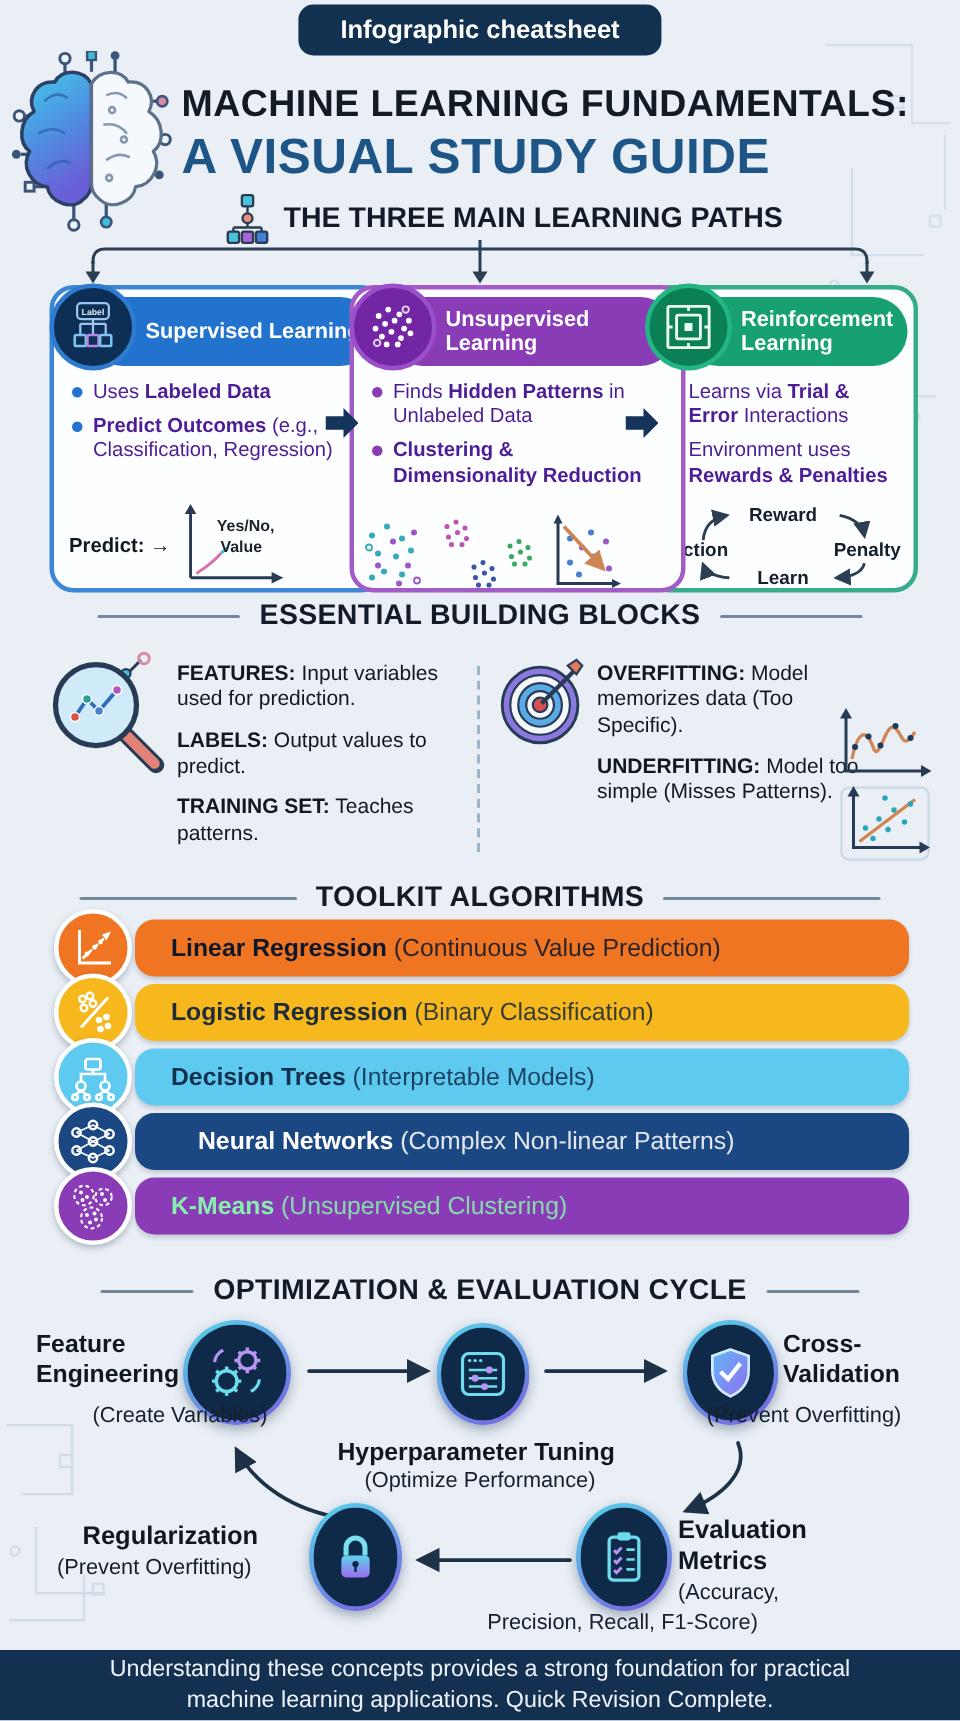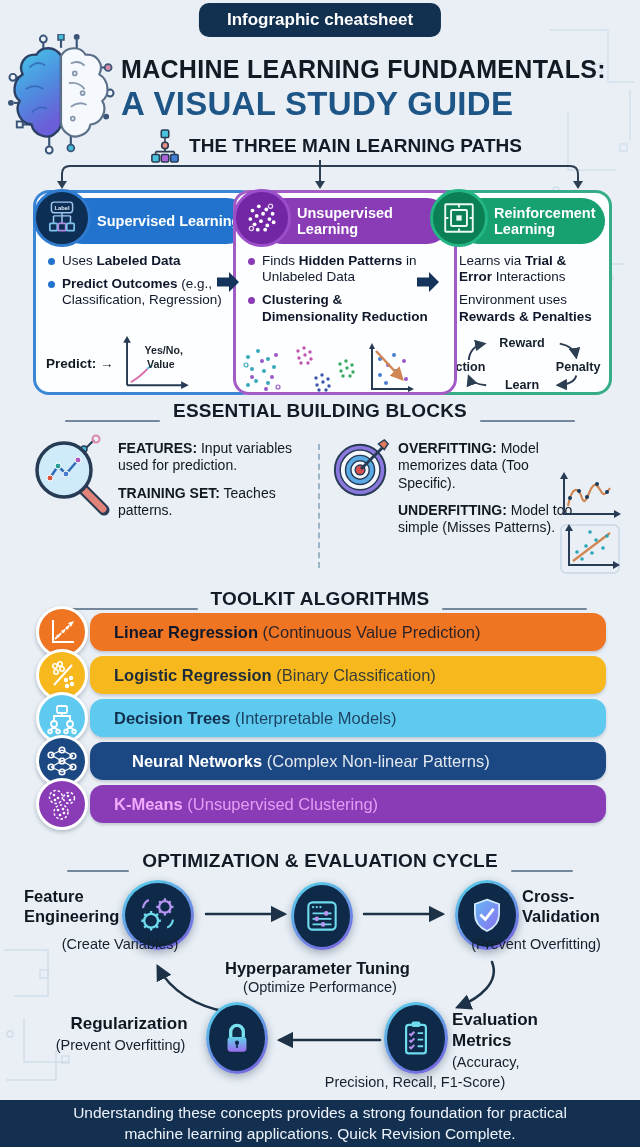--- a/index.html
+++ b/index.html
@@ -18,31 +18,31 @@
   .paths-head{position:absolute;left:0;top:129px;width:640px;display:flex;align-items:center;justify-content:center;gap:9px;padding-left:16px;}
   .paths-head span{font-size:19px;font-weight:800;color:#131c26;}
   .connector{position:absolute;left:0;top:160px;width:640px;height:30px;}
   
   .card{position:absolute;top:190px;width:224px;height:205px;background:#fdfeff;border:3px solid;border-radius:16px;box-sizing:border-box;}
   .card-head{position:absolute;left:23px;right:4px;top:5px;height:46px;border-radius:23px;display:flex;align-items:center;
              padding-left:38px;box-sizing:border-box;color:#fff;font-weight:700;font-size:14.5px;line-height:1.12;}
   .card-circle{position:absolute;left:-3px;top:-4px;width:58px;height:58px;border-radius:50%;border:3px solid;
                display:flex;align-items:center;justify-content:center;z-index:2;box-sizing:border-box;}
   .bullets{position:absolute;left:12px;right:12px;top:60px;margin:0;padding:0;list-style:none;}
-  .bullets li{position:relative;padding-left:14px;margin-bottom:7px;font-size:13.5px;line-height:1.2;color:#0f172a;}
+  .bullets li{position:relative;padding-left:14px;margin-bottom:7px;font-size:13.5px;line-height:1.2;color:#4c1d95;}
   .bullets li b{font-weight:800;}
   .bullets li::before{content:"";position:absolute;left:0;top:4.5px;width:7px;height:7px;border-radius:50%;}
   .b-blue li::before{background:#2273cd;} .b-purple li::before{background:#8a3bb6;} .b-green li::before{background:#17a070;}
   .predict-row{position:absolute;left:10px;top:142px;display:flex;align-items:center;gap:2px;}
   .predict-label{font-size:13.5px;font-weight:600;color:#101820;}
   .uns-graphic{position:absolute;left:4px;top:150px;}
   .rl-cycle{position:absolute;left:4px;top:138px;}
   .gap-arrow{position:absolute;top:272px;width:22px;height:20px;}
   
-  .sec-head{position:absolute;left:0;width:640px;display:flex;align-items:flex-end;justify-content:center;gap:13px;}
+  .sec-head{position:absolute;left:0;width:640px;display:flex;align-items:center;justify-content:center;gap:13px;}
   .sec-title{font-size:19px;font-weight:800;color:#131c26;letter-spacing:.2px;white-space:nowrap;}
   .sec-line{height:2.5px;background:#75879a;border-radius:2px;width:95px;}
   .sec-line.w145{width:145px;} .sec-line.w62{width:62px;}
   
   .bb-icon{position:absolute;}
   .bb-col{position:absolute;}
   .bb-entry{font-size:14px;line-height:1.24;margin-bottom:10px;color:#101820;}
   .bb-entry b{font-weight:800;}
   .bb-dash{position:absolute;left:318px;top:444px;height:124px;border-left:2px dashed #9db3c6;}
   
@@ -53,21 +53,21 @@
           padding-left:24px;box-sizing:border-box;font-size:16.5px;box-shadow:0 2px 3px rgba(20,40,70,.18);}
   .tk-text{white-space:nowrap;}
   .tk-text b{font-weight:800;}
   .tk-text .tk-desc{opacity:.88;}
   
   .cy-node{position:absolute;border-radius:50%;border:3px solid transparent;
            background:linear-gradient(#0f2a49,#0f2a49) padding-box,linear-gradient(150deg,#55d7ea,#7a5be0) border-box;
            display:flex;align-items:center;justify-content:center;box-shadow:0 3px 8px rgba(20,40,70,.35);box-sizing:border-box;}
   .cy-label{position:absolute;font-weight:800;font-size:16.5px;color:#0f1720;line-height:1.22;text-align:left;}
   .cy-sub{position:absolute;font-size:14.5px;color:#16202c;text-align:center;}
-  .ra{text-align:center;}
+  .ra{text-align:left;}
   .la{text-align:left;}
   .cy-arrows{position:absolute;left:0;top:850px;width:640px;height:250px;pointer-events:none;}
   
   .footer{position:absolute;left:0;top:1100px;width:640px;height:47px;background:#143050;color:#edf3fa;
           display:flex;flex-direction:column;align-items:center;justify-content:center;font-size:15.5px;line-height:1.34;}
 </style>
 </head>
 <body>
 
 <div class="page">
@@ -383,20 +383,21 @@
     <circle cx="36" cy="36" r="27" fill="#cfeaf8" stroke="#273b55" stroke-width="3.5"></circle>
     <polyline points="22,44 30,32 38,40 50,26" stroke="#2f6db8" stroke-width="2.5" fill="none"></polyline>
     <circle cx="22" cy="44" r="3" fill="#d85545" stroke="#fff" stroke-width="1"></circle>
     <circle cx="30" cy="32" r="3" fill="#2aa198" stroke="#fff" stroke-width="1"></circle>
     <circle cx="38" cy="40" r="3" fill="#4a7fd0" stroke="#fff" stroke-width="1"></circle>
     <circle cx="50" cy="26" r="3" fill="#b05ac0" stroke="#fff" stroke-width="1"></circle>
   </svg>
 
   <div class="bb-col" style="left:118px;top:440px;width:202px">
     <div class="bb-entry"><b>FEATURES:</b><span> Input variables used for prediction.</span></div>
+    <div class="bb-entry"><b>LABELS:</b><span> Output values to predict.</span></div>
     <div class="bb-entry"><b>TRAINING SET:</b><span> Teaches patterns.</span></div>
   </div>
 
   <div class="bb-dash"></div>
 
   <svg class="bb-icon" style="left:330px;top:436px" width="64" height="64" viewBox="0 0 66 66">
     <circle cx="31" cy="35" r="26" fill="#8b79e0" stroke="#273b55" stroke-width="2"></circle>
     <circle cx="31" cy="35" r="20.5" fill="#f4f8fc" stroke="#273b55" stroke-width="1.5"></circle>
     <circle cx="31" cy="35" r="15" fill="#5aaae6" stroke="#273b55" stroke-width="1.5"></circle>
     <circle cx="31" cy="35" r="9.5" fill="#f4f8fc" stroke="#273b55" stroke-width="1.5"></circle>
@@ -549,21 +550,21 @@
             <circle cx="11" cy="14" r="1.3"></circle>
           <circle cx="24" cy="10" r="1.3"></circle>
             <circle cx="26" cy="14" r="1.3"></circle>
           <circle cx="14" cy="24" r="1.3"></circle>
             <circle cx="19" cy="23" r="1.3"></circle>
             <circle cx="16" cy="29" r="1.3"></circle>
             <circle cx="20" cy="27" r="1.3"></circle>
         </g>
       </svg>
     </div>
-    <div class="tk-bar" style="background: rgb(138, 59, 182); color: #f0abfc;">
+    <div class="tk-bar" style="background: rgb(138, 59, 182); color: #86efac;">
       <span class="tk-text"><b>K-Means</b><span class="tk-desc"> (Unsupervised Clustering)</span></span>
     </div>
   </div>
 
   <div class="sec-head" style="top:850px">
     <span class="sec-line w62"></span>
     <span class="sec-title">OPTIMIZATION &amp; EVALUATION CYCLE</span>
     <span class="sec-line w62"></span>
   </div>
 

